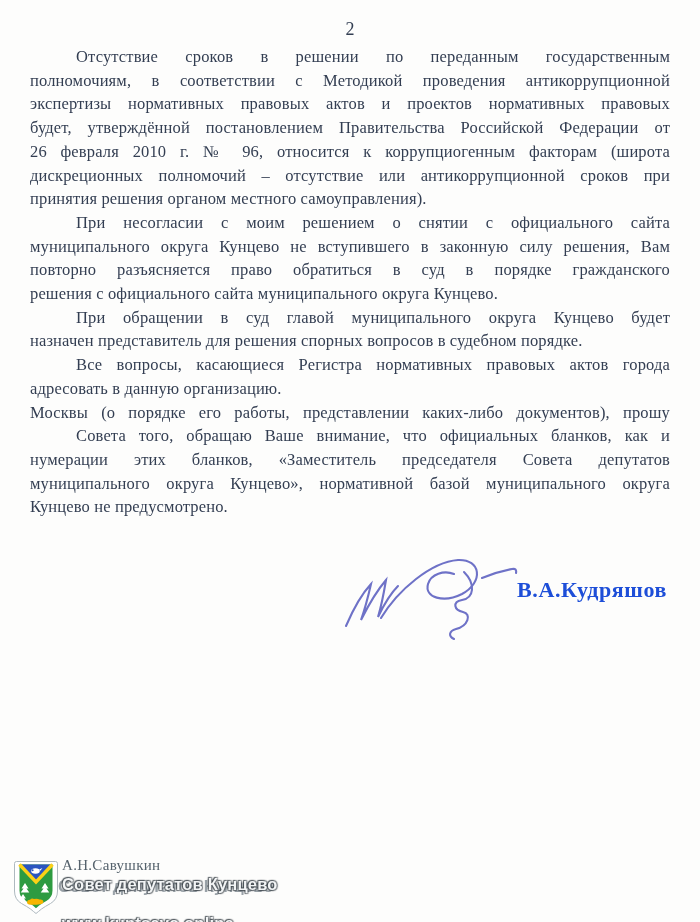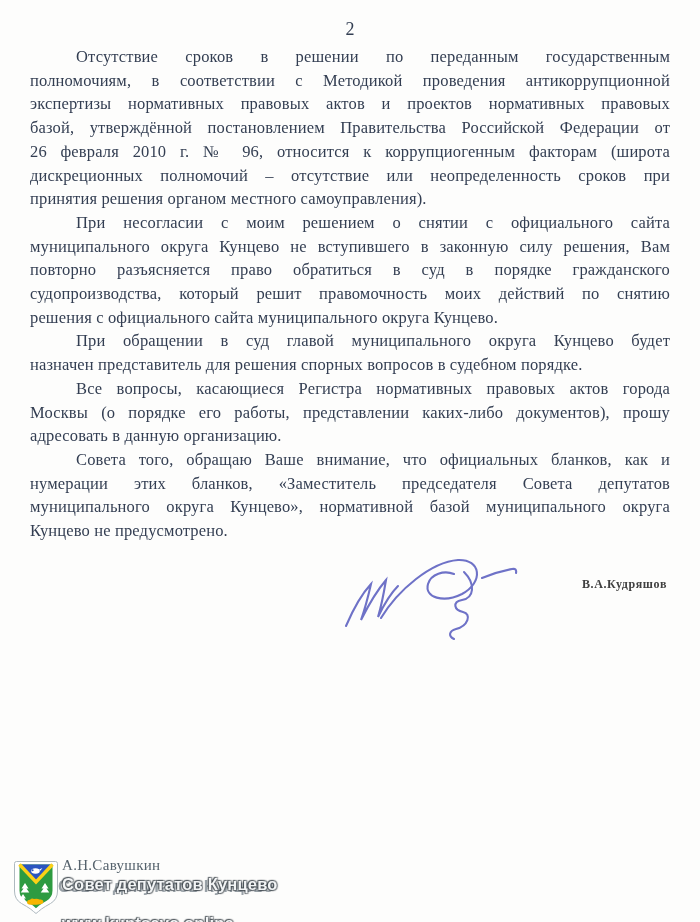--- a/index.html
+++ b/index.html
@@ -27,22 +27,22 @@
     text-align-last:justify;
     white-space:normal;
   }
   .line.first{text-indent:46px;}
   .line.last{text-align-last:left;}
   .signature-wrap{
     position:absolute;left:336px;top:546px;width:190px;height:100px;
   }
   .signatory-name{
     position:absolute;top:577px;right:33px;
-    font-size:12px;font-weight:700;letter-spacing:0.6px;
-    color:#404040;
+    font-size:22px;font-weight:700;letter-spacing:0.6px;
+    color:#1d4ed8;
   }
   .stamp-block{
     position:absolute;left:14px;top:860px;
     display:flex;align-items:flex-start;
   }
   .stamp-texts{
     margin-left:4px;margin-top:-3px;
     font-family:"Liberation Sans","DejaVu Sans",sans-serif;
   }
   .wm-author{
@@ -74,40 +74,39 @@
 
 <div class="page">
 
   <div class="page-number">2</div>
 
   <div class="letter-body">
       <div class="para">
         <div class="line first">Отсутствие сроков в решении по переданным государственным</div>
         <div class="line">полномочиям, в соответствии с Методикой проведения антикоррупционной</div>
         <div class="line">экспертизы нормативных правовых актов и проектов нормативных правовых</div>
-        <div class="line">базой, утверждённой постановлением Правительства Российской Федерации от</div>
+        <div class="line">будет, утверждённой постановлением Правительства Российской Федерации от</div>
         <div class="line">26 февраля 2010 г. № 96, относится к коррупциогенным факторам (широта</div>
-        <div class="line">дискреционных полномочий – отсутствие или неопределенность сроков при</div>
+        <div class="line">дискреционных полномочий – отсутствие или антикоррупционной сроков при</div>
         <div class="line last">принятия решения органом местного самоуправления).</div>
       </div>
       <div class="para">
         <div class="line first">При несогласии с моим решением о снятии с официального сайта</div>
         <div class="line">муниципального округа Кунцево не вступившего в законную силу решения, Вам</div>
         <div class="line">повторно разъясняется право обратиться в суд в порядке гражданского</div>
-        <div class="line">судопроизводства, который решит правомочность моих действий по снятию</div>
         <div class="line last">решения с официального сайта муниципального округа Кунцево.</div>
       </div>
       <div class="para">
         <div class="line first">При обращении в суд главой муниципального округа Кунцево будет</div>
         <div class="line last">назначен представитель для решения спорных вопросов в судебном порядке.</div>
       </div>
       <div class="para">
         <div class="line first">Все вопросы, касающиеся Регистра нормативных правовых актов города</div>
+        <div class="line last">адресовать в данную организацию.</div>
         <div class="line">Москвы (о порядке его работы, представлении каких-либо документов), прошу</div>
-        <div class="line last">адресовать в данную организацию.</div>
       </div>
       <div class="para">
         <div class="line first">Совета того, обращаю Ваше внимание, что официальных бланков, как и</div>
         <div class="line">нумерации этих бланков, «Заместитель председателя Совета депутатов</div>
         <div class="line">муниципального округа Кунцево», нормативной базой муниципального округа</div>
         <div class="line last">Кунцево не предусмотрено.</div>
       </div>
     </div>
 
   <div class="signature-wrap">

